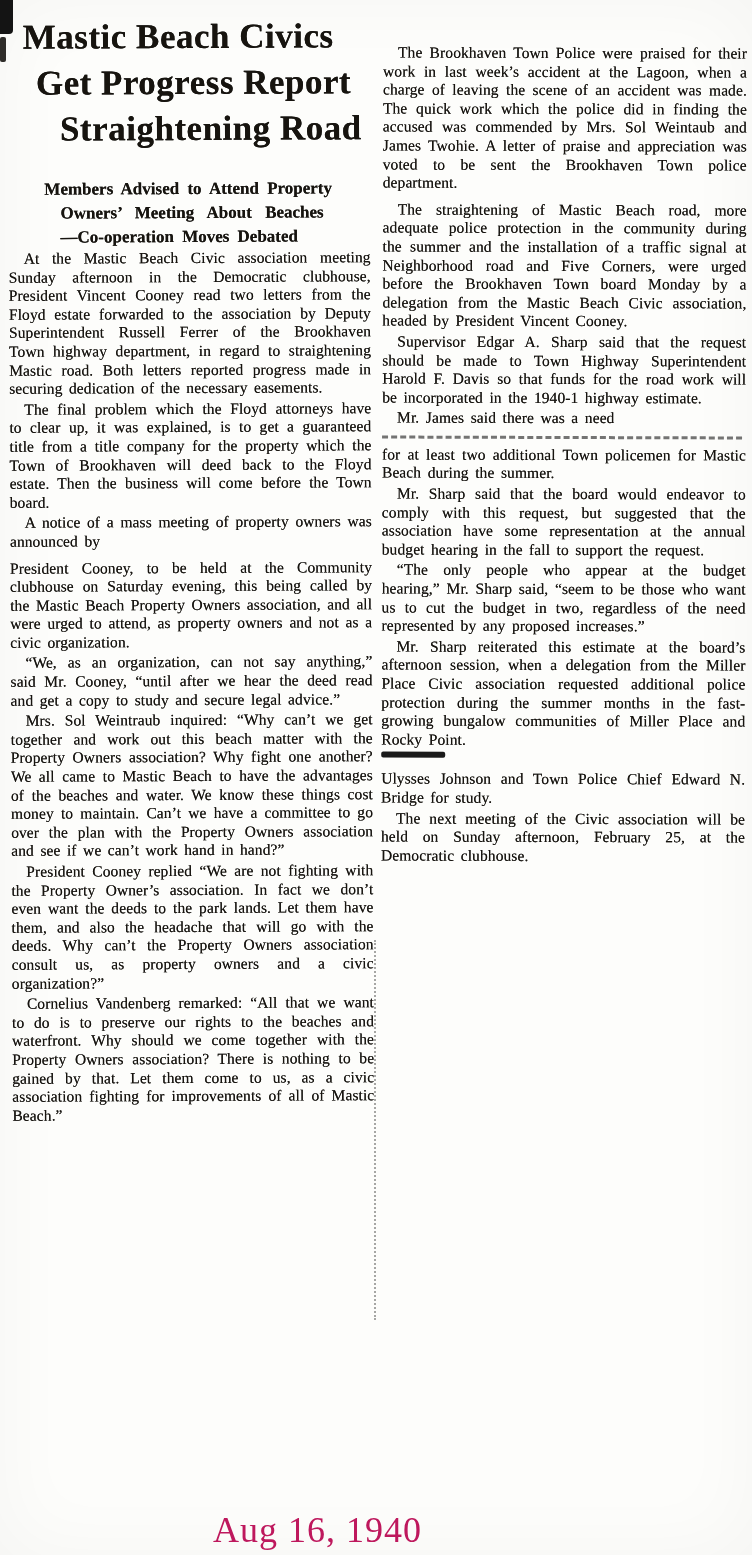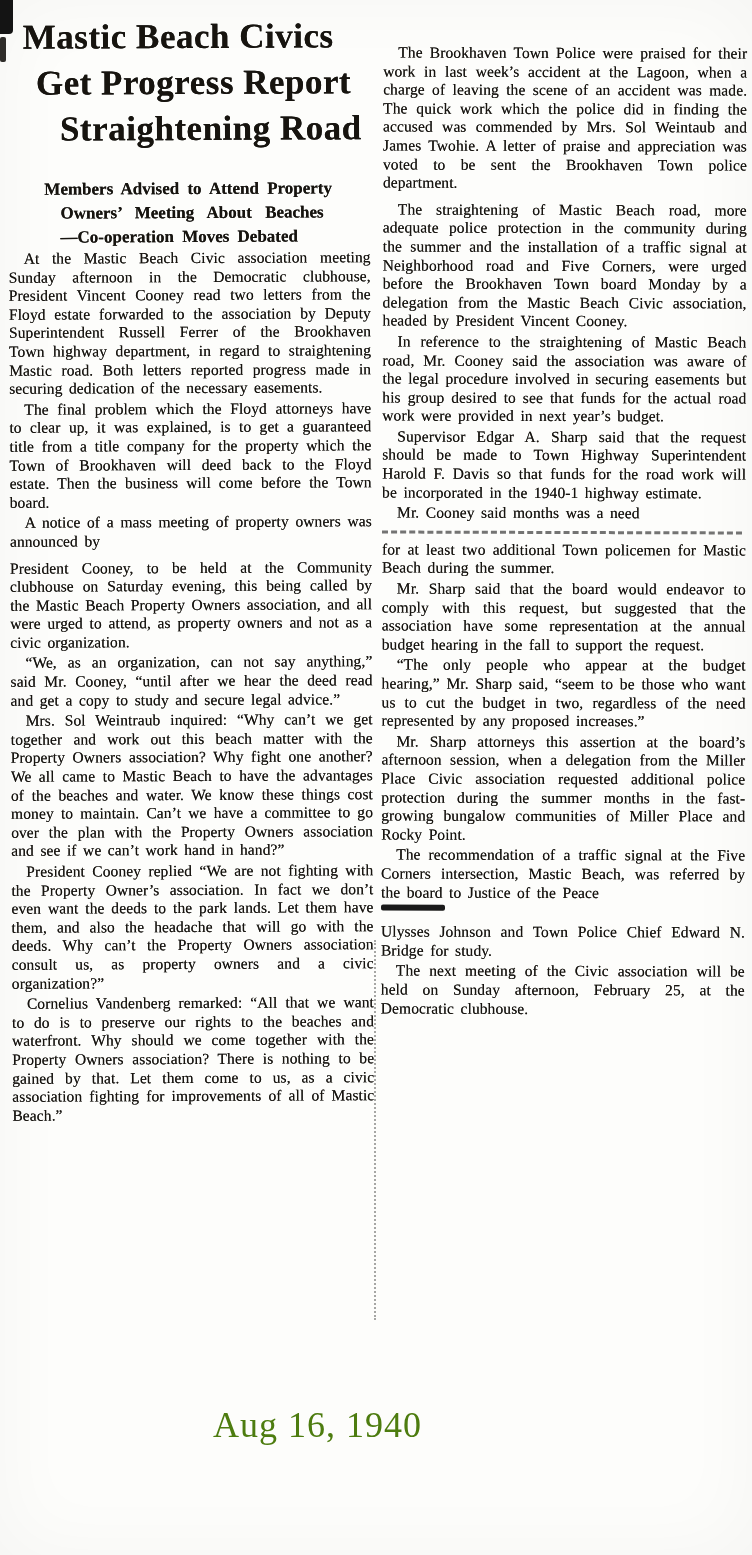--- a/index.html
+++ b/index.html
@@ -39,22 +39,22 @@
   p.gap12{margin-top:12px}
 
   .smear-dashes{border-top:3px dashed rgba(25,25,25,0.6);height:0;margin:8px 4px 7px 0}
   .ink-blot{width:64px;height:6px;background:#1a1a1a;border-radius:2px;margin:3px 0 4px 0}
   .corner-blob{position:absolute;left:0;top:0;width:13px;height:34px;background:#141414;border-radius:0 0 4px 0}
   .corner-blob2{position:absolute;left:0;top:37px;width:6px;height:25px;background:#2e2c29;border-radius:2px}
   .dotted-rule{position:absolute;left:374px;top:940px;height:380px;width:0;
                border-left:2px dotted rgba(35,35,35,0.4)}
 
   .date-stamp{
-    position:absolute;left:213px;top:1404px;
-    font-size:36px;color:#4d7c0f;letter-spacing:1px;
+    position:absolute;left:213px;top:1509px;
+    font-size:36px;color:#be185d;letter-spacing:1px;
   }
 </style>
 </head>
 <body>
 
 <div class="corner-blob"></div>
 <div class="corner-blob2"></div>
 <div class="dotted-rule"></div>
 
 <div id="col-left" class="col">
@@ -76,27 +76,25 @@
   <p class="art cont gap8">President Cooney, to be held at the Community clubhouse on Saturday evening, this being called by the Mastic Beach Property Owners association, and all were urged to attend, as property owners and not as a civic organization.</p>
   <p class="art">“We, as an organization, can not say anything,” said Mr. Cooney, “until after we hear the deed read and get a copy to study and secure legal advice.”</p>
   <p class="art">Mrs. Sol Weintraub inquired: “Why can’t we get together and work out this beach matter with the Property Owners association? Why fight one another? We all came to Mastic Beach to have the advantages of the beaches and water. We know these things cost money to maintain. Can’t we have a committee to go over the plan with the Property Owners association and see if we can’t work hand in hand?”</p>
   <p class="art">President Cooney replied “We are not fighting with the Property Owner’s association. In fact we don’t even want the deeds to the park lands. Let them have them, and also the headache that will go with the deeds. Why can’t the Property Owners association consult us, as property owners and a civic organization?”</p>
   <p class="art">Cornelius Vandenberg remarked: “All that we want to do is to preserve our rights to the beaches and waterfront. Why should we come together with the Property Owners association? There is nothing to be gained by that. Let them come to us, as a civic association fighting for improvements of all of Mastic Beach.”</p>
 </div>
 
 <div id="col-right" class="col">
   <p class="art">The Brookhaven Town Police were praised for their work in last week’s accident at the Lagoon, when a charge of leaving the scene of an accident was made. The quick work which the police did in finding the accused was commended by Mrs. Sol Weintaub and James Twohie. A letter of praise and appreciation was voted to be sent the Brookhaven Town police department.</p>
   <p class="art gap8">The straightening of Mastic Beach road, more adequate police protection in the community during the summer and the installation of a traffic signal at Neighborhood road and Five Corners, were urged before the Brookhaven Town board Monday by a delegation from the Mastic Beach Civic association, headed by President Vincent Cooney.</p>
-  <p class="art">In reference to the straightening of Mastic Beach road, Mr. Cooney said the association was aware of the legal procedure involved in securing easements but his group desired to see that funds for the actual road work were provided in next year’s budget.</p>
   <p class="art">Supervisor Edgar A. Sharp said that the request should be made to Town Highway Superintendent Harold F. Davis so that funds for the road work will be incorporated in the 1940-1 highway estimate.</p>
-  <p class="art">Mr. Cooney said months was a need</p>
+  <p class="art">Mr. James said there was a need</p>
   <div class="smear-dashes"></div>
   <p class="art cont">for at least two additional Town policemen for Mastic Beach during the summer.</p>
   <p class="art">Mr. Sharp said that the board would endeavor to comply with this request, but suggested that the association have some representation at the annual budget hearing in the fall to support the request.</p>
   <p class="art">“The only people who appear at the budget hearing,” Mr. Sharp said, “seem to be those who want us to cut the budget in two, regardless of the need represented by any proposed increases.”</p>
-  <p class="art">Mr. Sharp attorneys this assertion at the board’s afternoon session, when a delegation from the Miller Place Civic association requested additional police protection during the summer months in the fast-growing bungalow communities of Miller Place and Rocky Point.</p>
-  <p class="art">The recommendation of a traffic signal at the Five Corners intersection, Mastic Beach, was referred by the board to Justice of the Peace</p>
+  <p class="art">Mr. Sharp reiterated this estimate at the board’s afternoon session, when a delegation from the Miller Place Civic association requested additional police protection during the summer months in the fast-growing bungalow communities of Miller Place and Rocky Point.</p>
   <div class="ink-blot"></div>
   <p class="art cont gap12">Ulysses Johnson and Town Police Chief Edward N. Bridge for study.</p>
   <p class="art">The next meeting of the Civic association will be held on Sunday afternoon, February 25, at the Democratic clubhouse.</p>
 </div>
 
 <div class="date-stamp">Aug 16, 1940</div>
 
 </body></html>

